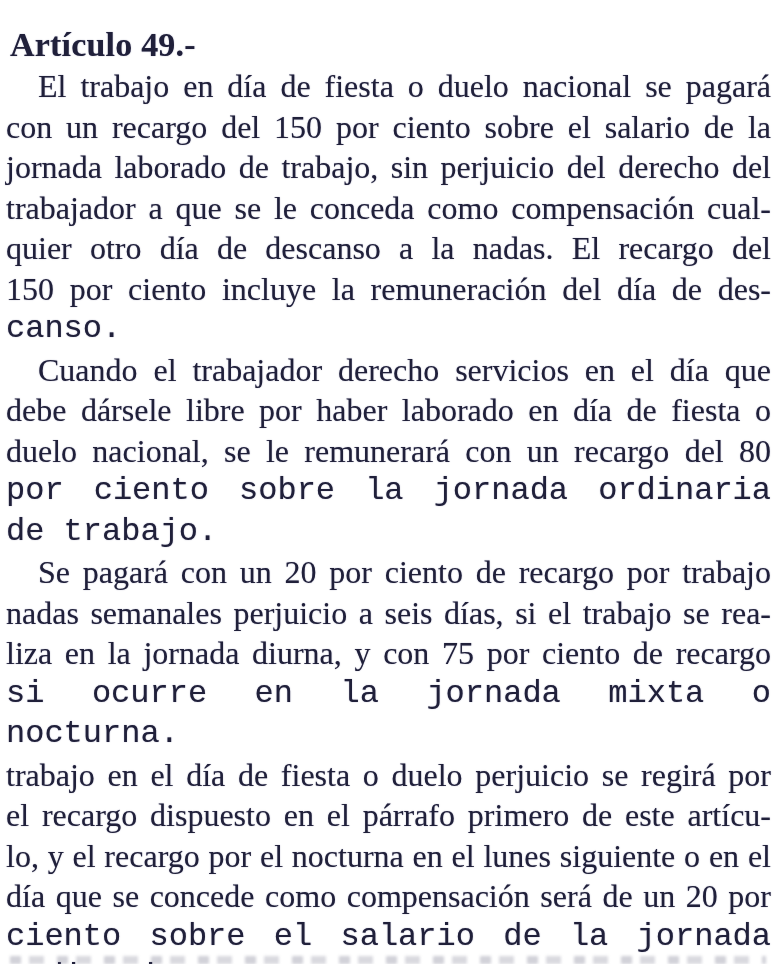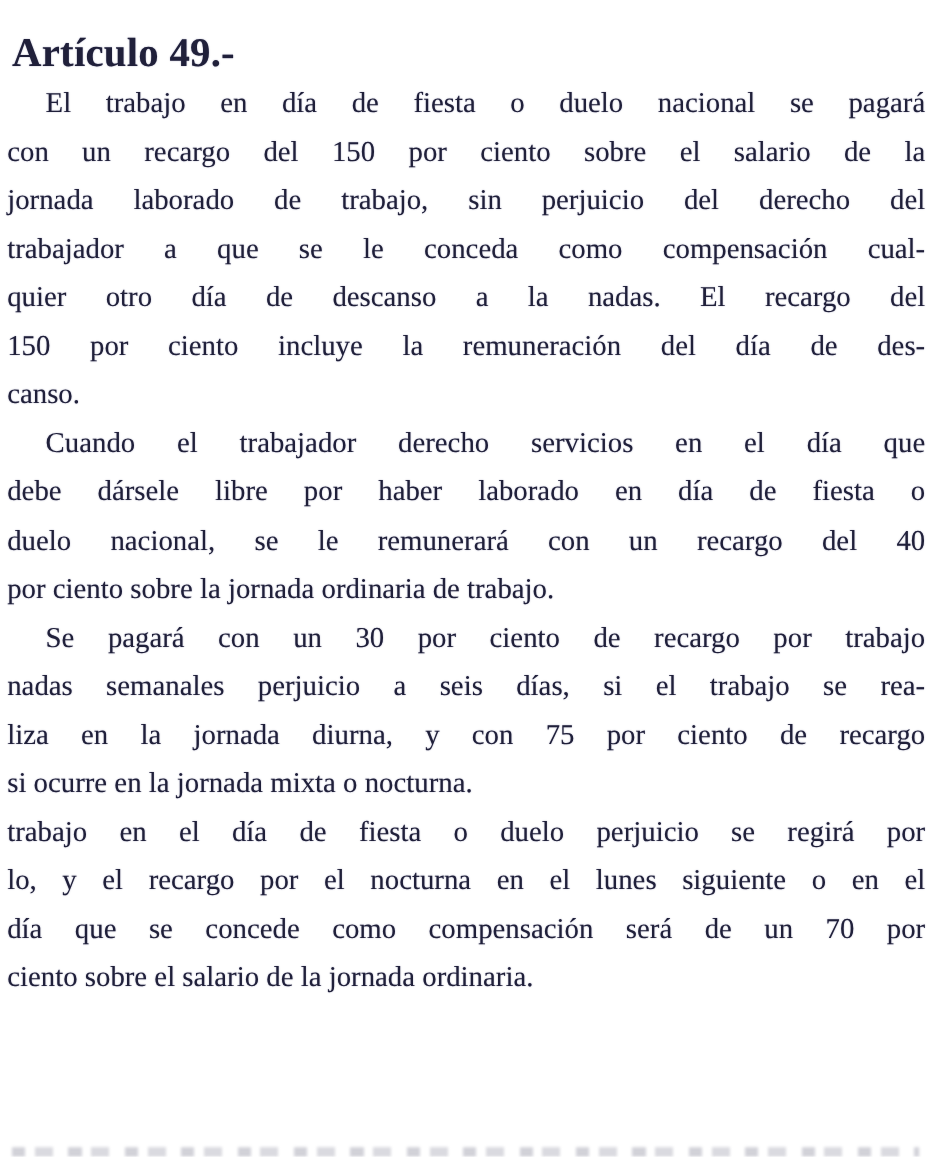--- a/index.html
+++ b/index.html
@@ -27,32 +27,33 @@
     font-weight: bold;
     line-height: 42px;
     margin: 0 0 0 4px;
     letter-spacing: 0.2px;
     text-shadow: 0 0 1.2px rgba(40, 40, 95, 0.45);
   }
   .para {
     margin: 0;
   }
   .line {
-    font-size: 24px;
+    font-size: 32px;
     line-height: 40.5px;
     text-align: justify;
     text-align-last: justify;
     white-space: normal;
     text-shadow: 0 0 1.2px rgba(40, 40, 95, 0.45);
   }
   .line.first {
     text-indent: 32px;
   }
   .line.last {
     text-align-last: left;
+    font-family: Liberation Mono, monospace;
   }
   
   .bottom-artifact {
     position: absolute;
     bottom: 0;
     left: 10px;
     right: 14px;
     height: 8px;
     background: repeating-linear-gradient(
       90deg,
@@ -76,30 +77,31 @@
         <div class="line">con un recargo del 150 por ciento sobre el salario de la</div>
         <div class="line">jornada laborado de trabajo, sin perjuicio del derecho del</div>
         <div class="line">trabajador a que se le conceda como compensación cual-</div>
         <div class="line">quier otro día de descanso a la nadas. El recargo del</div>
         <div class="line">150 por ciento incluye la remuneración del día de des-</div>
         <div class="line last">canso.</div>
       </div>
       <div class="para">
         <div class="line first">Cuando el trabajador derecho servicios en el día que</div>
         <div class="line">debe dársele libre por haber laborado en día de fiesta o</div>
-        <div class="line">duelo nacional, se le remunerará con un recargo del 40</div>
+        <div class="line">duelo nacional, se le remunerará con un recargo del 80</div>
         <div class="line last">por ciento sobre la jornada ordinaria de trabajo.</div>
       </div>
       <div class="para">
-        <div class="line first">Se pagará con un 30 por ciento de recargo por trabajo</div>
+        <div class="line first">Se pagará con un 20 por ciento de recargo por trabajo</div>
         <div class="line">nadas semanales perjuicio a seis días, si el trabajo se rea-</div>
         <div class="line">liza en la jornada diurna, y con 75 por ciento de recargo</div>
         <div class="line last">si ocurre en la jornada mixta o nocturna.</div>
       </div>
       <div class="para">
         <div class="line">trabajo en el día de fiesta o duelo perjuicio se regirá por</div>
+        <div class="line">el recargo dispuesto en el párrafo primero de este artícu-</div>
         <div class="line">lo, y el recargo por el nocturna en el lunes siguiente o en el</div>
-        <div class="line">día que se concede como compensación será de un 70 por</div>
+        <div class="line">día que se concede como compensación será de un 20 por</div>
         <div class="line last">ciento sobre el salario de la jornada ordinaria.</div>
       </div>
     </section>
   <div class="bottom-artifact"></div>
 </div>
 
 </body></html>

